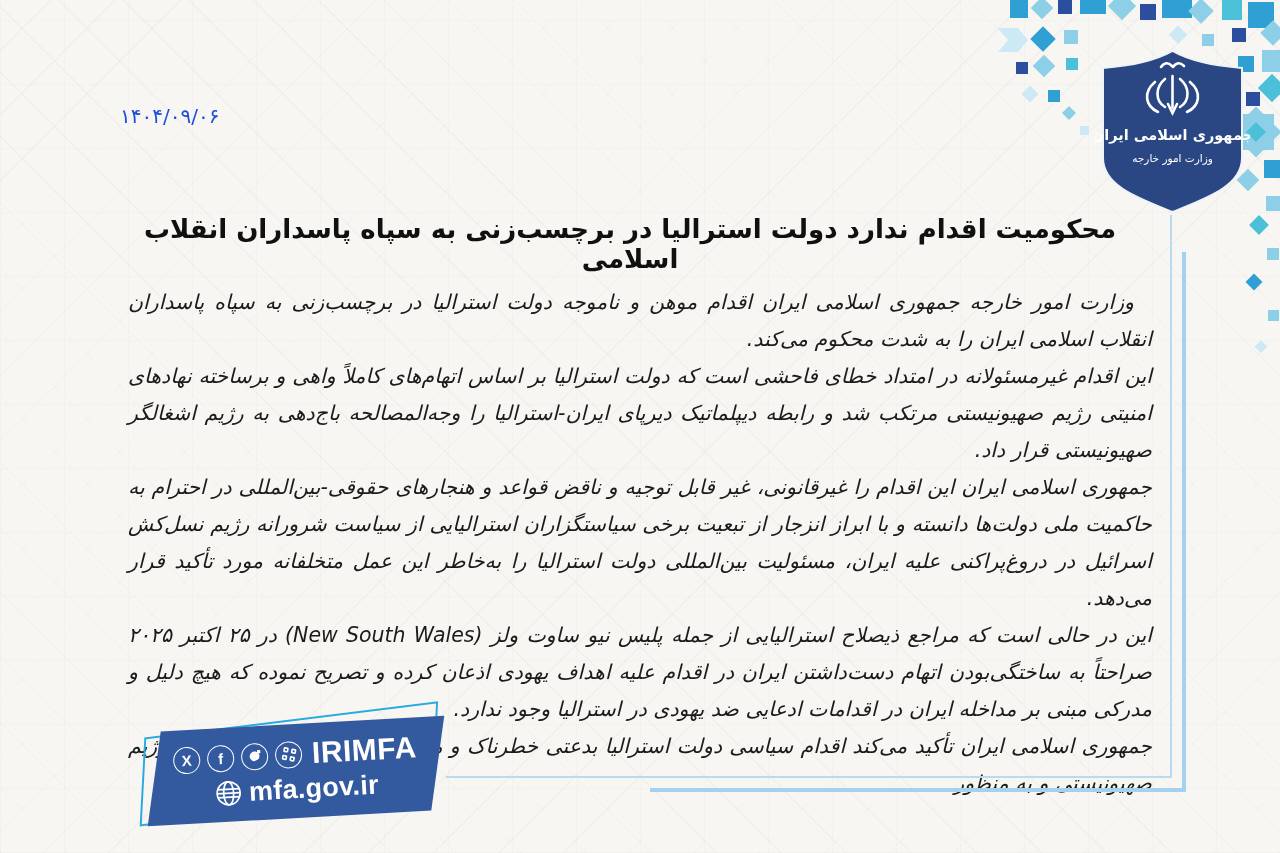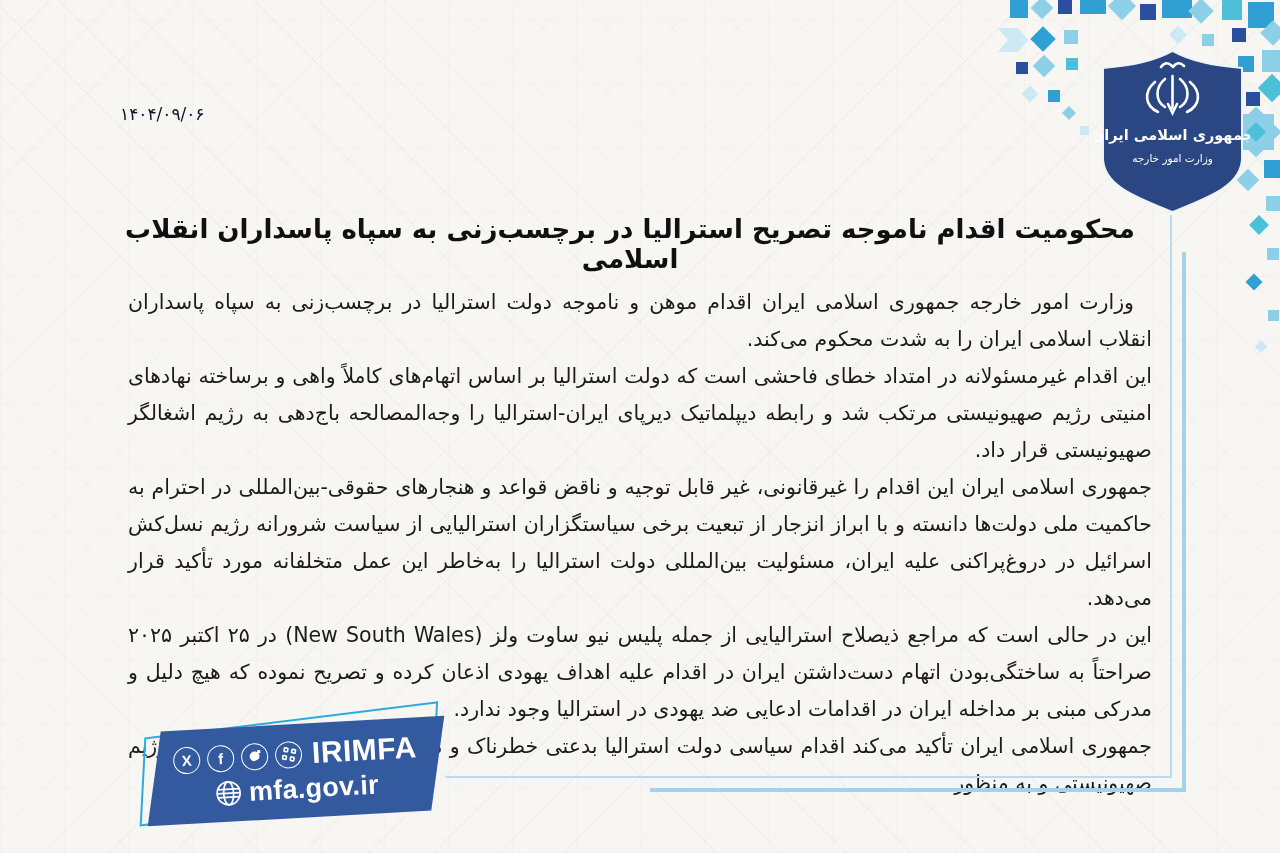--- a/index.html
+++ b/index.html
@@ -9,34 +9,34 @@
     background:
       repeating-linear-gradient(45deg, rgba(125,115,95,.05) 0 1px, transparent 1px 46px),
       repeating-linear-gradient(-45deg, rgba(125,115,95,.05) 0 1px, transparent 1px 46px),
       repeating-linear-gradient(90deg, rgba(125,115,95,.03) 0 1px, transparent 1px 64px),
       repeating-linear-gradient(0deg, rgba(125,115,95,.03) 0 1px, transparent 1px 64px),
       #f7f6f3;
     color:#1c1c1c;
   }
   
   .date{
-    position:absolute;left:120px;top:104px;font-size:17px;color:#0f172a;
+    position:absolute;left:120px;top:104px;font-size:20px;color:#1d4ed8;
     direction:rtl;letter-spacing:.5px;
   }
   
   .title{
     position:absolute;left:100px;right:120px;top:214px;
     direction:rtl;text-align:center;font-size:26px;font-weight:700;color:#101010;
   }
   
   .body-text{
     position:absolute;left:128px;top:284px;width:1024px;
     direction:rtl;text-align:justify;font-size:20.5px;line-height:37px;color:#1b1b1b;
   }
-  .body-text p{margin:0;}
+  .body-text p{margin:0;font-style:italic;}
   .body-text p.indent-first{text-indent:18px;}
   
   .line{position:absolute;z-index:1;}
   .line-thin-v{left:1170px;top:215px;width:2px;height:563px;background:#b7dcef;}
   .line-thin-h{left:446px;top:776px;width:726px;height:2px;background:#b7dcef;}
   .line-thick-v{left:1182px;top:252px;width:4px;height:540px;background:#a4d2ec;}
   .line-thick-h{left:650px;top:788px;width:536px;height:4px;background:#a4d2ec;}
   
   .mosaic{position:absolute;top:0;right:0;width:300px;height:380px;z-index:2;}
   
@@ -140,21 +140,21 @@
     <path d="M85,33 C95,41 95,55 85,61"></path>
     <path d="M60,36 C48,46 50,60 63,66"></path>
     <path d="M95,36 C107,46 105,60 92,66"></path>
   </g>
   <text x="77.5" y="94" text-anchor="middle" font-family="DejaVu Sans, sans-serif" font-size="14.5" font-weight="bold" fill="#ffffff" direction="rtl" id="emblem-country">جمهوری اسلامی ایران</text>
   <text x="77.5" y="116" text-anchor="middle" font-family="DejaVu Sans, sans-serif" font-size="10.5" fill="#ffffff" direction="rtl" id="emblem-ministry">وزارت امور خارجه</text>
 </svg>
 
 <div class="date">۱۴۰۴/۰۹/۰۶</div>
 
-<div class="title">محکومیت اقدام ناموجه تصریح استرالیا در برچسب‌زنی به سپاه پاسداران انقلاب اسلامی</div>
+<div class="title">محکومیت اقدام ندارد دولت استرالیا در برچسب‌زنی به سپاه پاسداران انقلاب اسلامی</div>
 
 <div class="body-text">
   <p class="indent-first">وزارت امور خارجه جمهوری اسلامی ایران اقدام موهن و ناموجه دولت استرالیا در برچسب‌زنی به سپاه پاسداران انقلاب اسلامی ایران را به شدت محکوم می‌کند.</p>
   <p>این اقدام غیرمسئولانه در امتداد خطای فاحشی است که دولت استرالیا بر اساس اتهام‌های کاملاً واهی و برساخته نهادهای امنیتی رژیم صهیونیستی مرتکب شد و رابطه دیپلماتیک دیرپای ایران-استرالیا را وجه‌المصالحه باج‌دهی به رژیم اشغالگر صهیونیستی قرار داد.</p>
   <p>جمهوری اسلامی ایران این اقدام را غیرقانونی، غیر قابل توجیه و ناقض قواعد و هنجارهای حقوقی-بین‌المللی در احترام به حاکمیت ملی دولت‌ها دانسته و با ابراز انزجار از تبعیت برخی سیاستگزاران استرالیایی از سیاست شرورانه رژیم نسل‌کش اسرائیل در دروغ‌پراکنی علیه ایران، مسئولیت بین‌المللی دولت استرالیا را به‌خاطر این عمل متخلفانه مورد تأکید قرار می‌دهد.</p>
   <p>این در حالی است که مراجع ذیصلاح استرالیایی از جمله پلیس نیو ساوت ولز (New South Wales) در ۲۵ اکتبر ۲۰۲۵ صراحتاً به ساختگی‌بودن اتهام دست‌داشتن ایران در اقدام علیه اهداف یهودی اذعان کرده و تصریح نموده که هیچ دلیل و مدرکی مبنی بر مداخله ایران در اقدامات ادعایی ضد یهودی در استرالیا وجود ندارد.</p>
   <p>جمهوری اسلامی ایران تأکید می‌کند اقدام سیاسی دولت استرالیا بدعتی خطرناک و مجرمانه است که با اعمال نفوذ رژیم صهیونیستی و به منظور</p>
 </div>
 
 <div class="banner">

